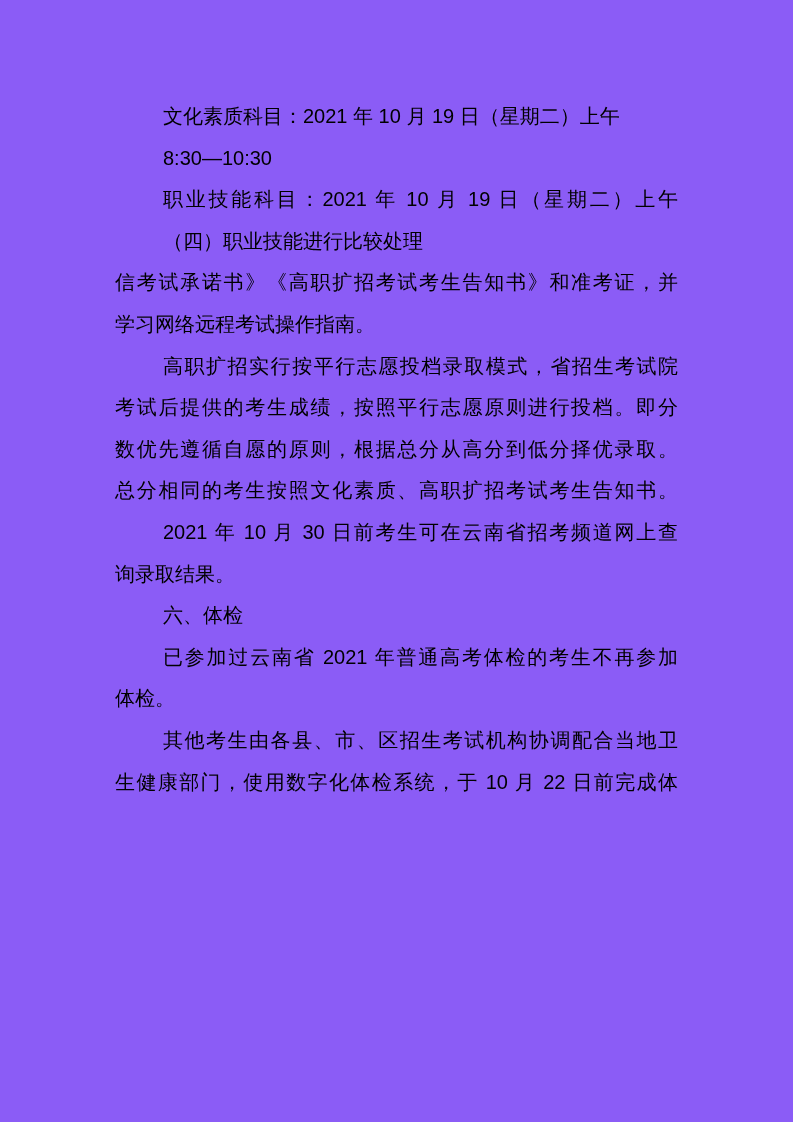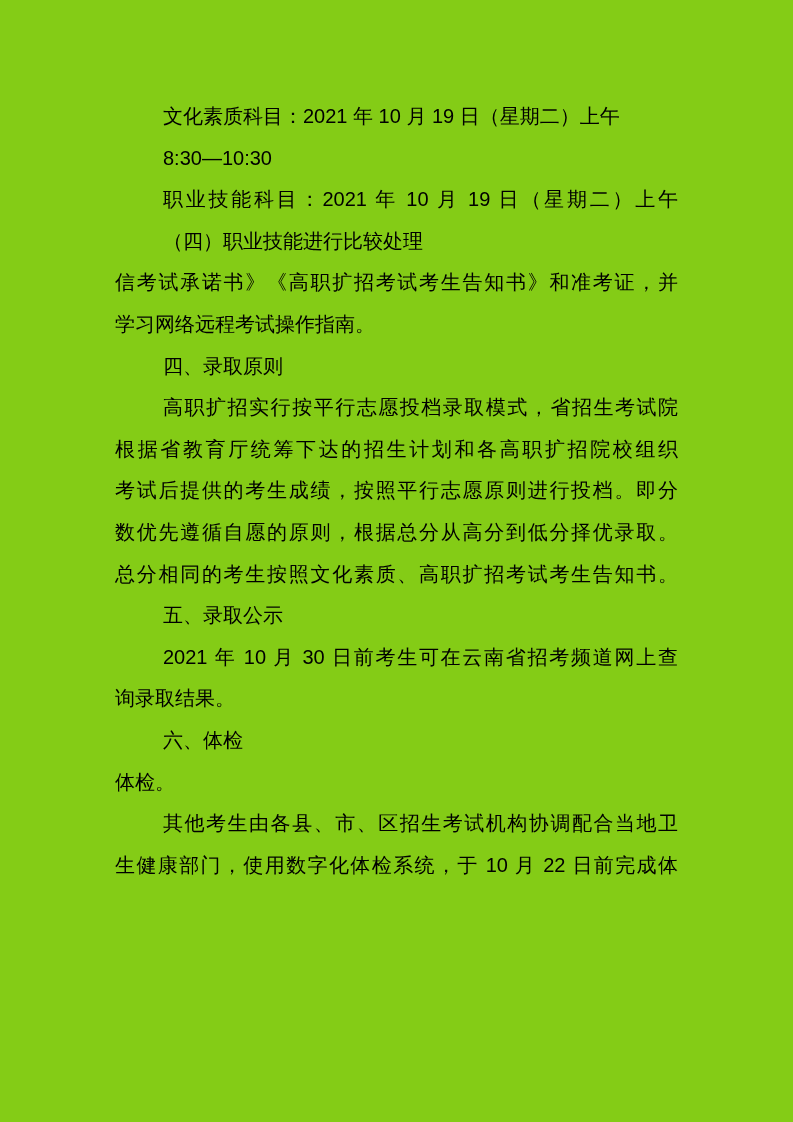--- a/index.html
+++ b/index.html
@@ -35,35 +35,33 @@
   .line.justify {
     white-space: normal;
     text-align: justify;
     text-align-last: justify;
     text-justify: inter-character;
   }
 </style>
 </head>
 <body>
 
-<div class="page" style="background: #84cc16; color: rgb(0, 0, 0); padding-left: 32px;">
+<div class="page" style="background: #8b5cf6; color: rgb(0, 0, 0); padding-left: 32px;">
   <div class="text-block" id="text-block">
       <div class="line indent">文化素质科目：2021 年 10 月 19 日（星期二）上午</div>
       <div class="line indent">8:30—10:30</div>
       <div class="line indent justify">职业技能科目：2021 年 10 月 19 日（星期二）上午</div>
       <div class="line indent">（四）职业技能进行比较处理</div>
       <div class="line justify">信考试承诺书》《高职扩招考试考生告知书》和准考证，并</div>
       <div class="line">学习网络远程考试操作指南。</div>
-      <div class="line indent">四、录取原则</div>
       <div class="line indent justify">高职扩招实行按平行志愿投档录取模式，省招生考试院</div>
-      <div class="line justify">根据省教育厅统筹下达的招生计划和各高职扩招院校组织</div>
       <div class="line justify">考试后提供的考生成绩，按照平行志愿原则进行投档。即分</div>
       <div class="line justify">数优先遵循自愿的原则，根据总分从高分到低分择优录取。</div>
       <div class="line justify">总分相同的考生按照文化素质、高职扩招考试考生告知书。</div>
-      <div class="line indent">五、录取公示</div>
       <div class="line indent justify">2021 年 10 月 30 日前考生可在云南省招考频道网上查</div>
       <div class="line">询录取结果。</div>
       <div class="line indent">六、体检</div>
+      <div class="line indent justify">已参加过云南省 2021 年普通高考体检的考生不再参加</div>
       <div class="line">体检。</div>
       <div class="line indent justify">其他考生由各县、市、区招生考试机构协调配合当地卫</div>
       <div class="line justify">生健康部门，使用数字化体检系统，于 10 月 22 日前完成体</div>
     </div>
 </div>
 
 </body></html>

